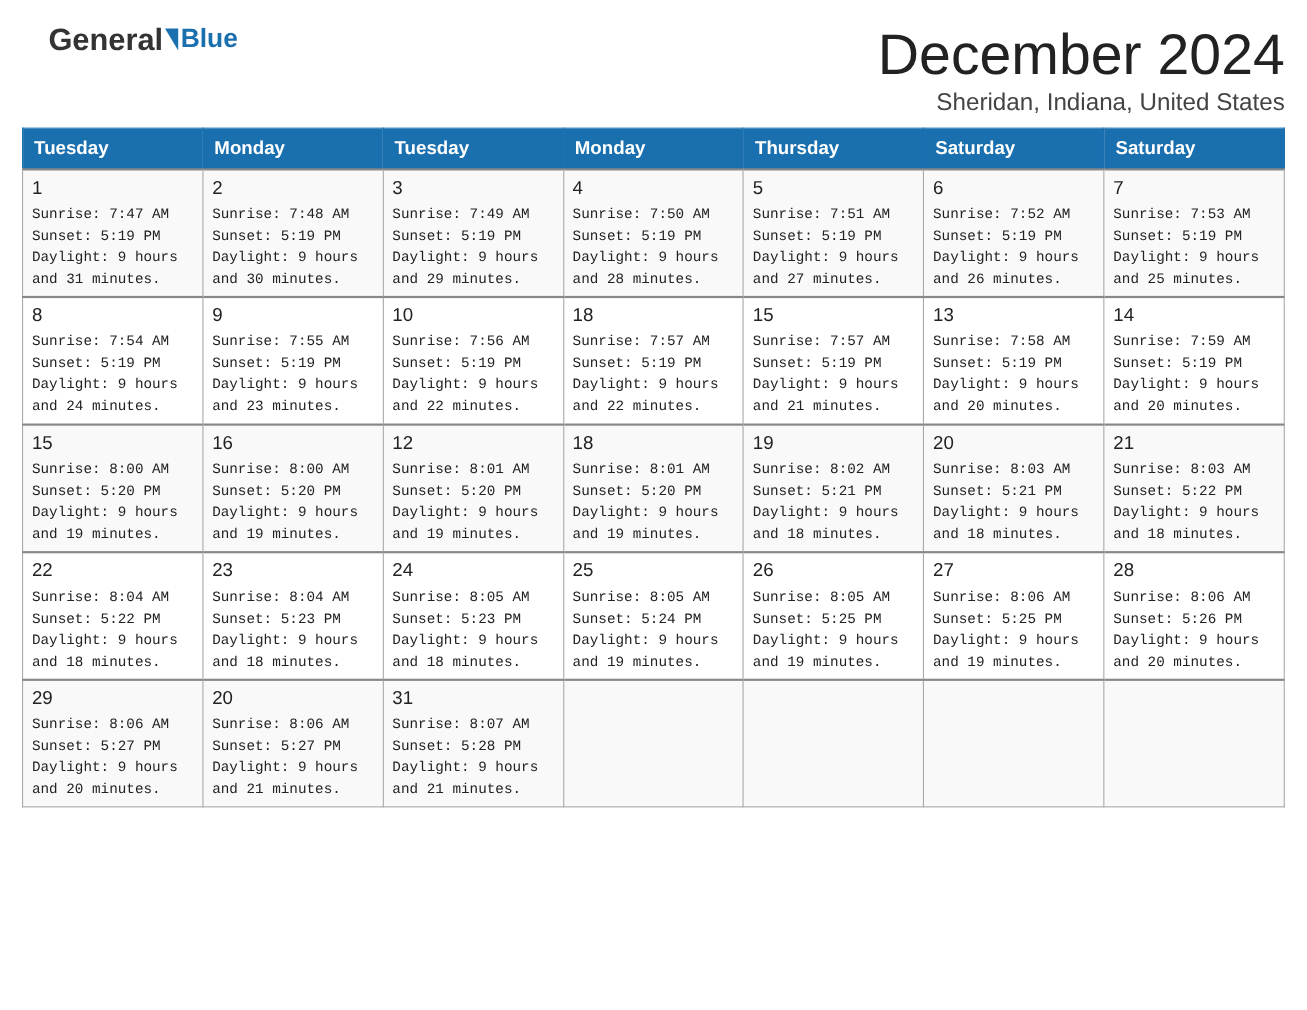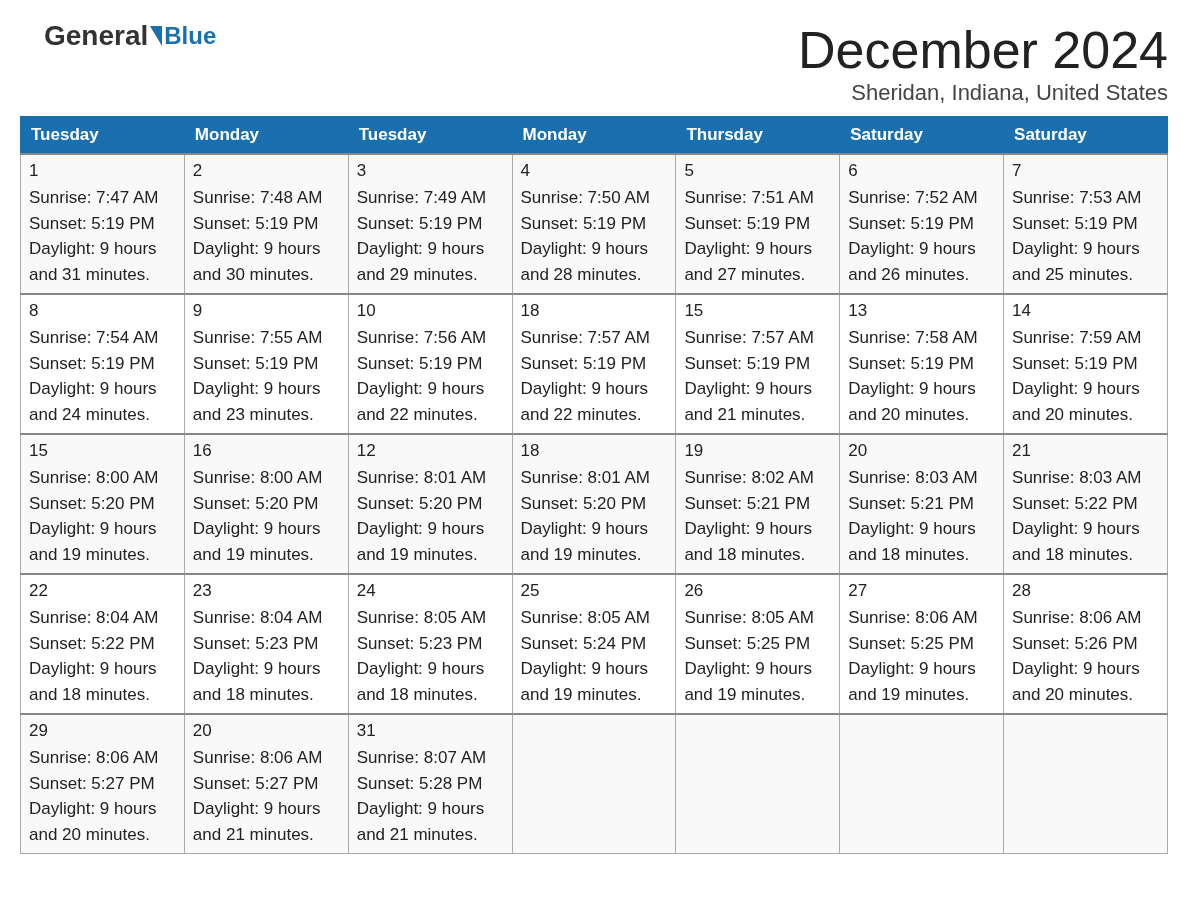--- a/index.html
+++ b/index.html
@@ -78,23 +78,24 @@
       color: #222;
       height: 110px;
     }
     .day-num {
       font-size: 17px;
       font-weight: normal;
       margin-bottom: 4px;
       display: block;
     }
     .day-info {
-      font-size: 17px;
+      font-size: 13px;
       line-height: 1.5;
       color: #222;
+      font-family: Liberation Mono, monospace;
     }
     .empty-cell {
       background: #fff;
     }
     tr:nth-child(odd) td {
       background-color: #f9f9f9;
     }
     tr:nth-child(even) td {
       background-color: #ffffff;
     }

